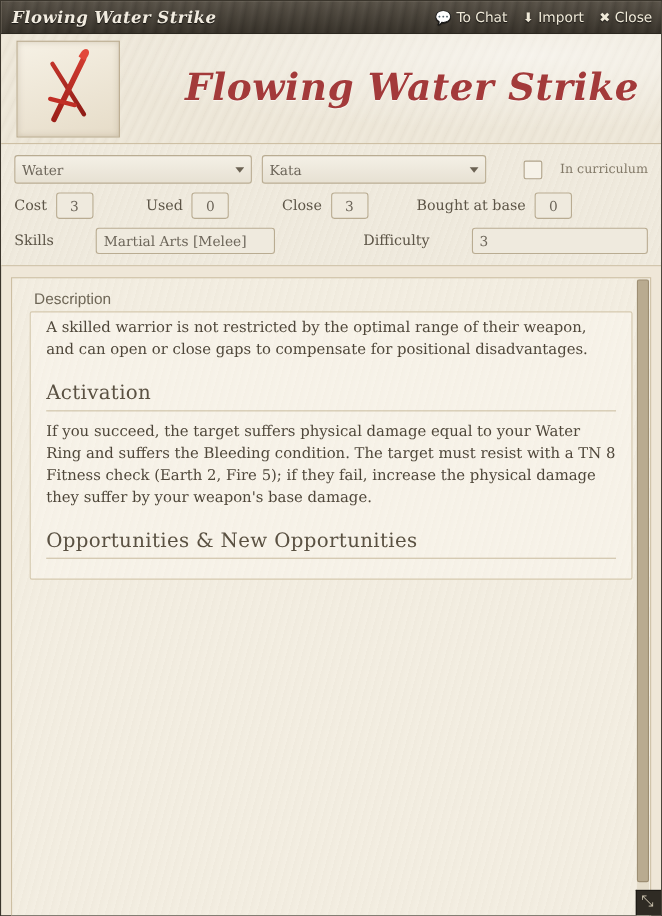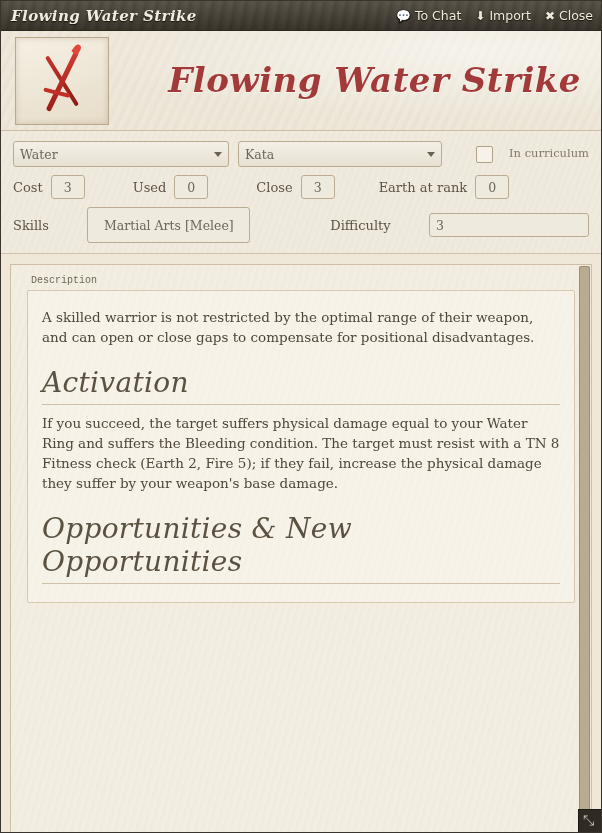--- a/index.html
+++ b/index.html
@@ -246,43 +246,42 @@
   }
   .scrollpane {
     position: absolute;
     left: 0; right: 0; top: 0;
     bottom: 46px;
     overflow: hidden;
     padding: 0 16px 0 16px;
     box-sizing: border-box;
   }
   .fieldset-title {
-    font-family: Liberation Mono, monospace;
-    font-size: 10px;
+    font-family: Liberation Sans, sans-serif;
+    font-size: 14px;
     color: #6e6656;
     margin: 10px 0 4px 4px;
   }
   .desc-box {
     border: 1px solid #d5c9af;
     border-radius: 2px;
-    padding: 16px 14px 10px 14px;
+    padding: 4px 14px 10px 14px;
     background: rgba(255,253,247,0.35);
   }
   .ptext {
     font-family: "DejaVu Serif", serif;
     font-size: 13.5px;
     line-height: 1.5;
     color: #4e4639;
     margin: 0 0 18px 0;
   }
   .ptext:last-child { margin-bottom: 0; }
   .sec-head {
     font-family: "DejaVu Serif", serif;
-    font-style: italic;
-    font-size: 28px;
+    font-size: 18px;
     color: #5a5142;
     margin: 6px 0 8px 0;
     padding-bottom: 5px;
     border-bottom: 1px solid #cdc0a6;
     letter-spacing: 0.3px;
   }
   .ring-icon {
     display: inline-block;
     color: #c0392b;
     font-size: 13px;
@@ -391,29 +390,29 @@
       <input class="field num" value="3" style="">
       <span style="width:48px"></span>
       <span class="lbl">Used</span>
       <span style="width:8px"></span>
       <input class="field num" value="0" style="">
       <span style="width:48px"></span>
       <span class="lbl">Close</span>
       <span style="width:8px"></span>
       <input class="field num" value="3" style="">
       <span style="width:44px"></span>
-      <span class="lbl">Earth at rank</span>
+      <span class="lbl">Bought at base</span>
       <span style="width:8px"></span>
       <input class="field num" value="0" style="">
     </div>
 
     <div class="row">
       <span class="lbl">Skills</span>
       <span style="width:8px"></span>
-      <input class="field" style="width: 163px; height: 36px; text-align: center;" value="Martial Arts [Melee]">
+      <input class="field" style="width: 163px; height: 24px;" value="Martial Arts [Melee]">
       <span style="width:60px"></span>
       <span class="lbl">Difficulty</span>
       <span style="width:8px"></span>
       <input class="field" style="width: 160px; height: 24px; text-align: left;" value="3">
     </div>
 
   </div>
 
   <div class="content">
 

